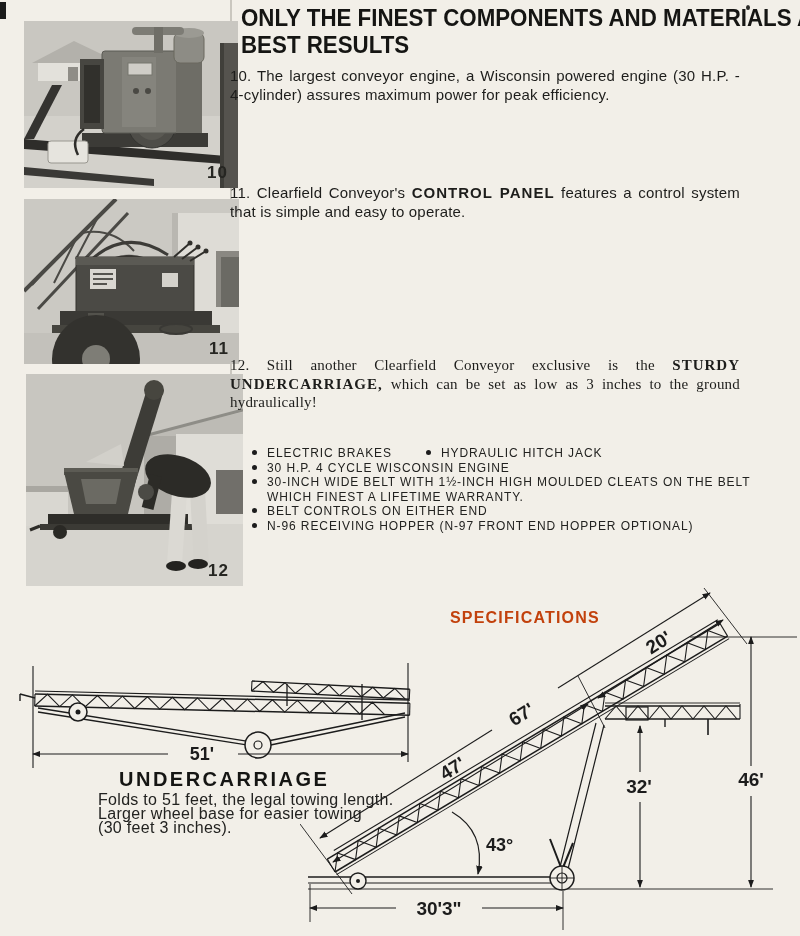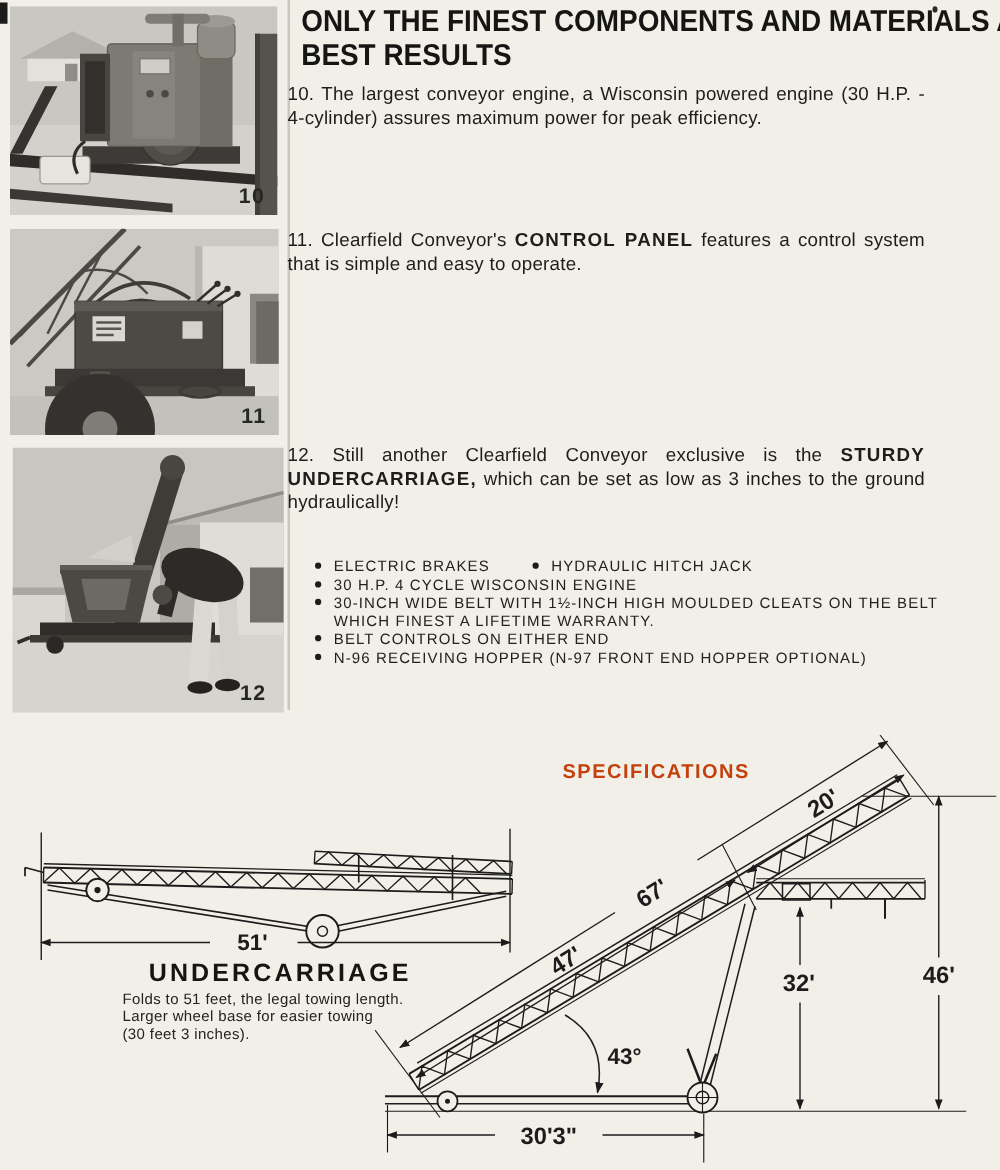--- a/index.html
+++ b/index.html
@@ -5,53 +5,53 @@
   html,body{margin:0;padding:0;background:#dedcd4;}
   .page{position:relative;width:800px;height:936px;background:#f2efe8;overflow:hidden;
         font-family:"Liberation Sans",sans-serif;color:#1c1c1c;}
 
   
   .corner-mark{position:absolute;left:0;top:2px;width:6px;height:17px;background:#1b1b1a;}
   .scan-line{position:absolute;left:230px;top:0;width:2px;height:568px;background:rgba(110,105,95,.30);}
   .speck{position:absolute;left:746px;top:5px;width:4px;height:5px;border-radius:50%;background:#2b2b28;}
 
   
-  .photo{position:absolute;margin:0;padding:0;}
+  .photo{position:absolute;margin:16px;padding:0;}
   .photo svg{display:block;}
   .pnum{position:absolute;right:10px;bottom:5px;font-weight:bold;font-size:17px;color:#262622;letter-spacing:1px;}
 
   .photo10{left:8px;top:5px;width:214px;height:167px;}
   .photo11{left:8px;top:183px;width:215px;height:165px;}
   .photo12{left:10px;top:358px;width:213px;height:212px;}
 
   
   .headline{position:absolute;left:241px;top:4px;width:620px;margin:0;font-size:24px;font-weight:bold;
             line-height:27px;letter-spacing:0;transform:scaleX(.93);transform-origin:left top;color:#151513;}
   .headline span{display:block;white-space:nowrap;}
 
   
   .para{position:absolute;left:230px;width:510px;margin:0;font-size:15px;line-height:18.5px;
         text-align:justify;letter-spacing:.2px;color:#1d1d1b;}
   .para b{letter-spacing:1px;}
-  .p10{top:67px;} .p11{top:184px;} .p12{top:356px;}
+  .p10{top:67px;} .p11{top:184px;} .p12{top:356px;font-family:Liberation Serif, serif;}
 
   
   .features{position:absolute;left:251px;top:446px;width:545px;}
   .features h2{margin:0 0 16px 0;font-size:15px;letter-spacing:1.5px;color:#151513;}
   .feat-row{display:flex;align-items:flex-start;font-size:12px;letter-spacing:.9px;line-height:14.5px;color:#222220;}
   .dot{width:5px;height:5px;border-radius:50%;background:#1c1c1c;margin:4px 10px 0 1px;flex:none;}
   .ft-fixed{width:158px;flex:none;}
 
   
   .spec-heading{position:absolute;left:450px;top:609px;margin:0;font-size:16px;font-weight:bold;
                 letter-spacing:1.2px;color:#c2410c;}
   .svg-under{position:absolute;left:18px;top:650px;}
   .under-title{position:absolute;left:119px;top:768px;margin:0;font-size:20px;font-weight:bold;
                letter-spacing:2.5px;color:#151513;}
-  .under-caption{position:absolute;left:98px;top:793px;font-size:12px;line-height:13.8px;
+  .under-caption{position:absolute;left:98px;top:793px;font-size:16px;line-height:13.8px;
                  letter-spacing:.3px;color:#222220;}
   .svg-conveyor{position:absolute;left:300px;top:588px;}
 
   svg text{font-family:"Liberation Sans",sans-serif;font-weight:bold;fill:#1c1c1c;}
 </style>
 </head>
 <body>
 
 <div class="page">
 

